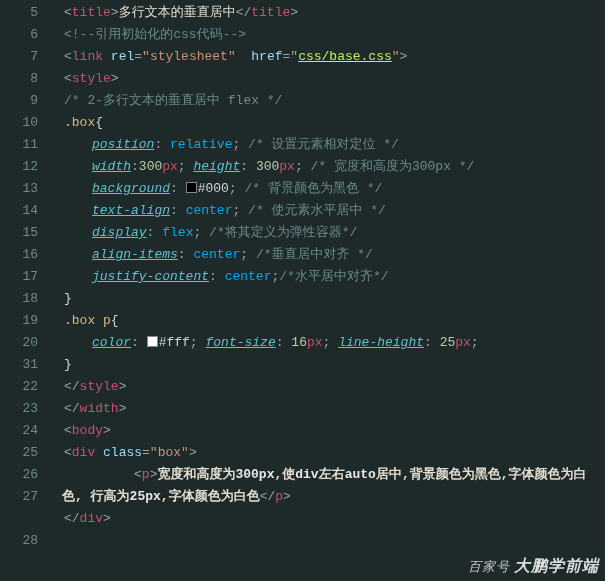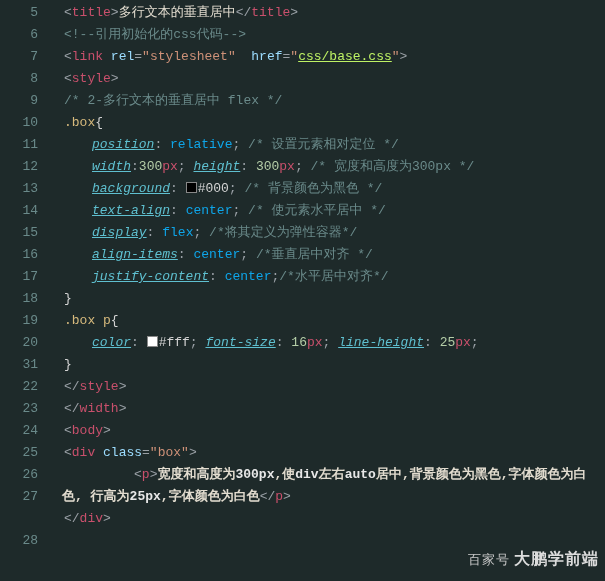--- a/index.html
+++ b/index.html
@@ -47,26 +47,27 @@
   .sw-black { background: #000; }
   .sw-white { background: #fff; }
   .plain { color: #e2dccf; }
   .bold { font-weight: bold; }
   .indent { display: inline-block; }
   .i1 { width: 14px; }
   .i2 { width: 42px; }
   .i3 { width: 72px; }
   .watermark {
     position: absolute;
-    right: 6px; bottom: 11px;
+    right: 6px; bottom: 4px;
     font-size: 16px;
     color: #dcdcdc;
     font-family: "Microsoft YaHei", sans-serif;
     font-weight: bold;
     letter-spacing: 1px;
+    font-style: italic;
   }
   .watermark .small { font-size: 13px; font-weight: normal; margin-right: 4px; color: #c8c8c8;}
 </style>
 </head>
 <body>
 
 <div class="editor">
   <div class="gutter" id="gutter">
       <div>5</div>
       <div>6</div>

